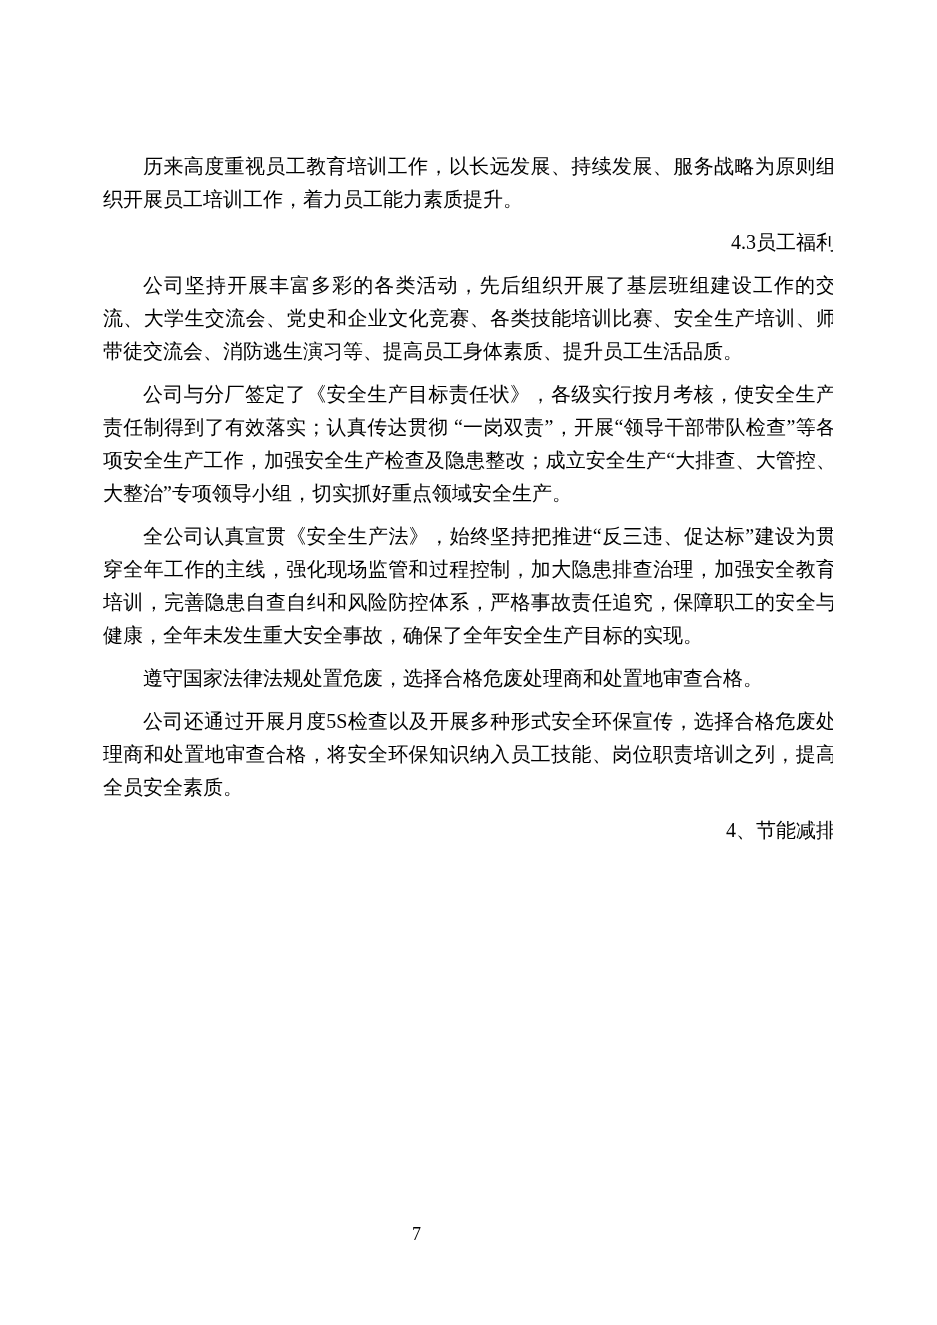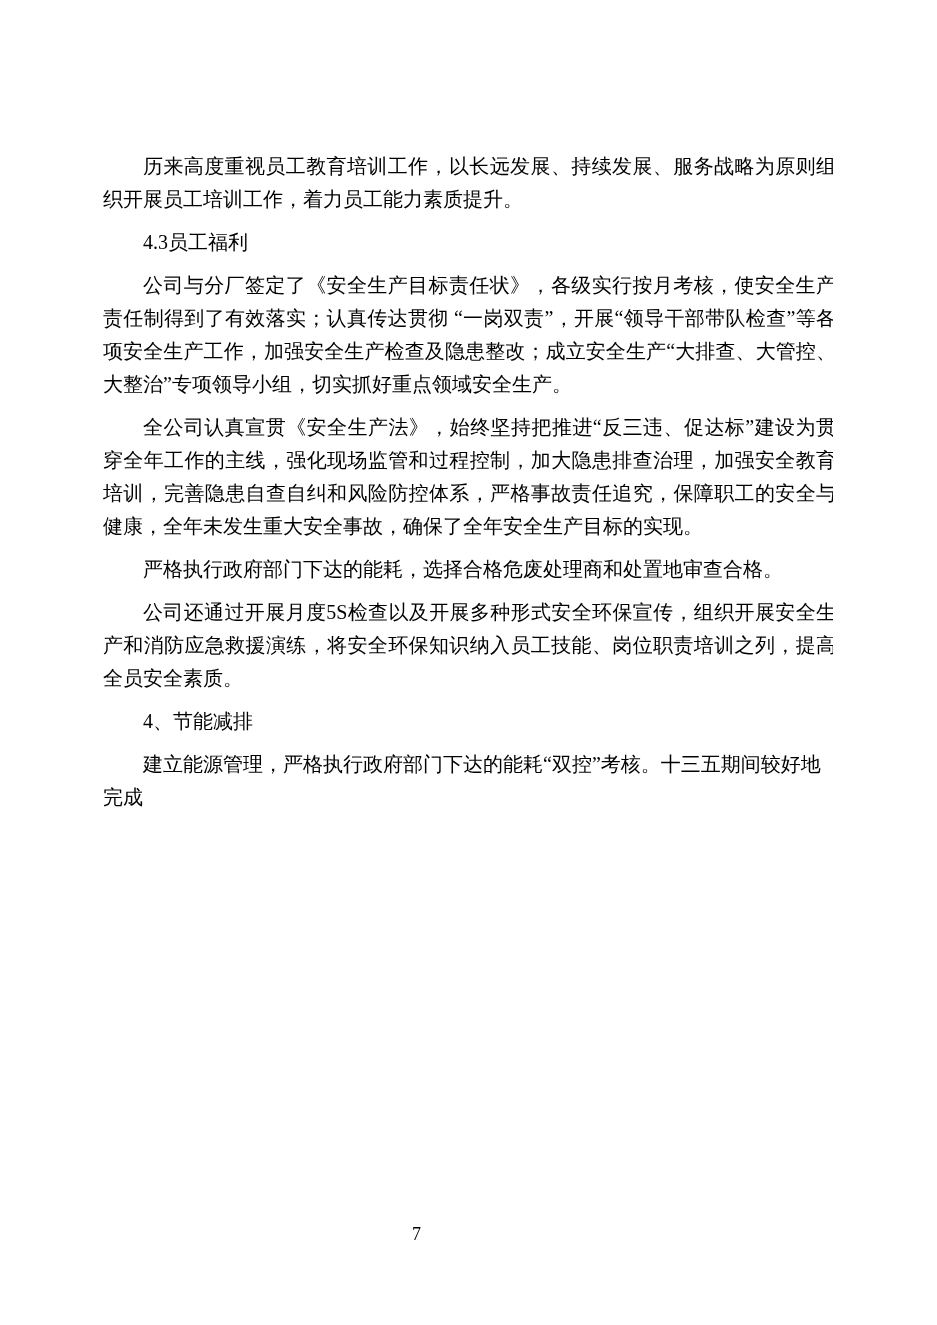--- a/index.html
+++ b/index.html
@@ -25,21 +25,21 @@
   .content p {
     margin: 0 0 10px 0;
     font-size: 20px;
     line-height: 33px;
     text-indent: 2em;
     text-align: justify;
     text-justify: inter-ideograph;
     word-break: break-all;
   }
   .content p.heading {
-    text-align: left;
+    text-align: right;
     font-weight: normal;
   }
   .content p.single {
     text-align: left;
   }
   .page-footer {
     position: absolute;
     left: 0;
     right: 0;
     top: 1222px;
@@ -51,23 +51,23 @@
     color: #000000;
   }
 </style>
 </head>
 <body>
 
 <div class="page">
   <div class="content">
     <p>历来高度重视员工教育培训工作，以长远发展、持续发展、服务战略为原则组织开展员工培训工作，着力员工能力素质提升。</p>
     <p class="heading">4.3员工福利</p>
+    <p>公司坚持开展丰富多彩的各类活动，先后组织开展了基层班组建设工作的交流、大学生交流会、党史和企业文化竞赛、各类技能培训比赛、安全生产培训、师带徒交流会、消防逃生演习等、提高员工身体素质、提升员工生活品质。</p>
     <p>公司与分厂签定了《安全生产目标责任状》，各级实行按月考核，使安全生产责任制得到了有效落实；认真传达贯彻 “一岗双责”，开展“领导干部带队检查”等各项安全生产工作，加强安全生产检查及隐患整改；成立安全生产“大排查、大管控、大整治”专项领导小组，切实抓好重点领域安全生产。</p>
     <p>全公司认真宣贯《安全生产法》，始终坚持把推进“反三违、促达标”建设为贯穿全年工作的主线，强化现场监管和过程控制，加大隐患排查治理，加强安全教育培训，完善隐患自查自纠和风险防控体系，严格事故责任追究，保障职工的安全与健康，全年未发生重大安全事故，确保了全年安全生产目标的实现。</p>
-    <p class="single">严格执行政府部门下达的能耗，选择合格危废处理商和处置地审查合格。</p>
-    <p>公司还通过开展月度5S检查以及开展多种形式安全环保宣传，组织开展安全生产和消防应急救援演练，将安全环保知识纳入员工技能、岗位职责培训之列，提高全员安全素质。</p>
+    <p class="single">遵守国家法律法规处置危废，选择合格危废处理商和处置地审查合格。</p>
+    <p>公司还通过开展月度5S检查以及开展多种形式安全环保宣传，选择合格危废处理商和处置地审查合格，将安全环保知识纳入员工技能、岗位职责培训之列，提高全员安全素质。</p>
     <p class="heading">4、节能减排</p>
-    <p class="single">建立能源管理，严格执行政府部门下达的能耗“双控”考核。十三五期间较好地完成</p>
   </div>
   <div class="page-footer">
     <span class="page-number">7</span>
   </div>
 </div>
 
 </body></html>

